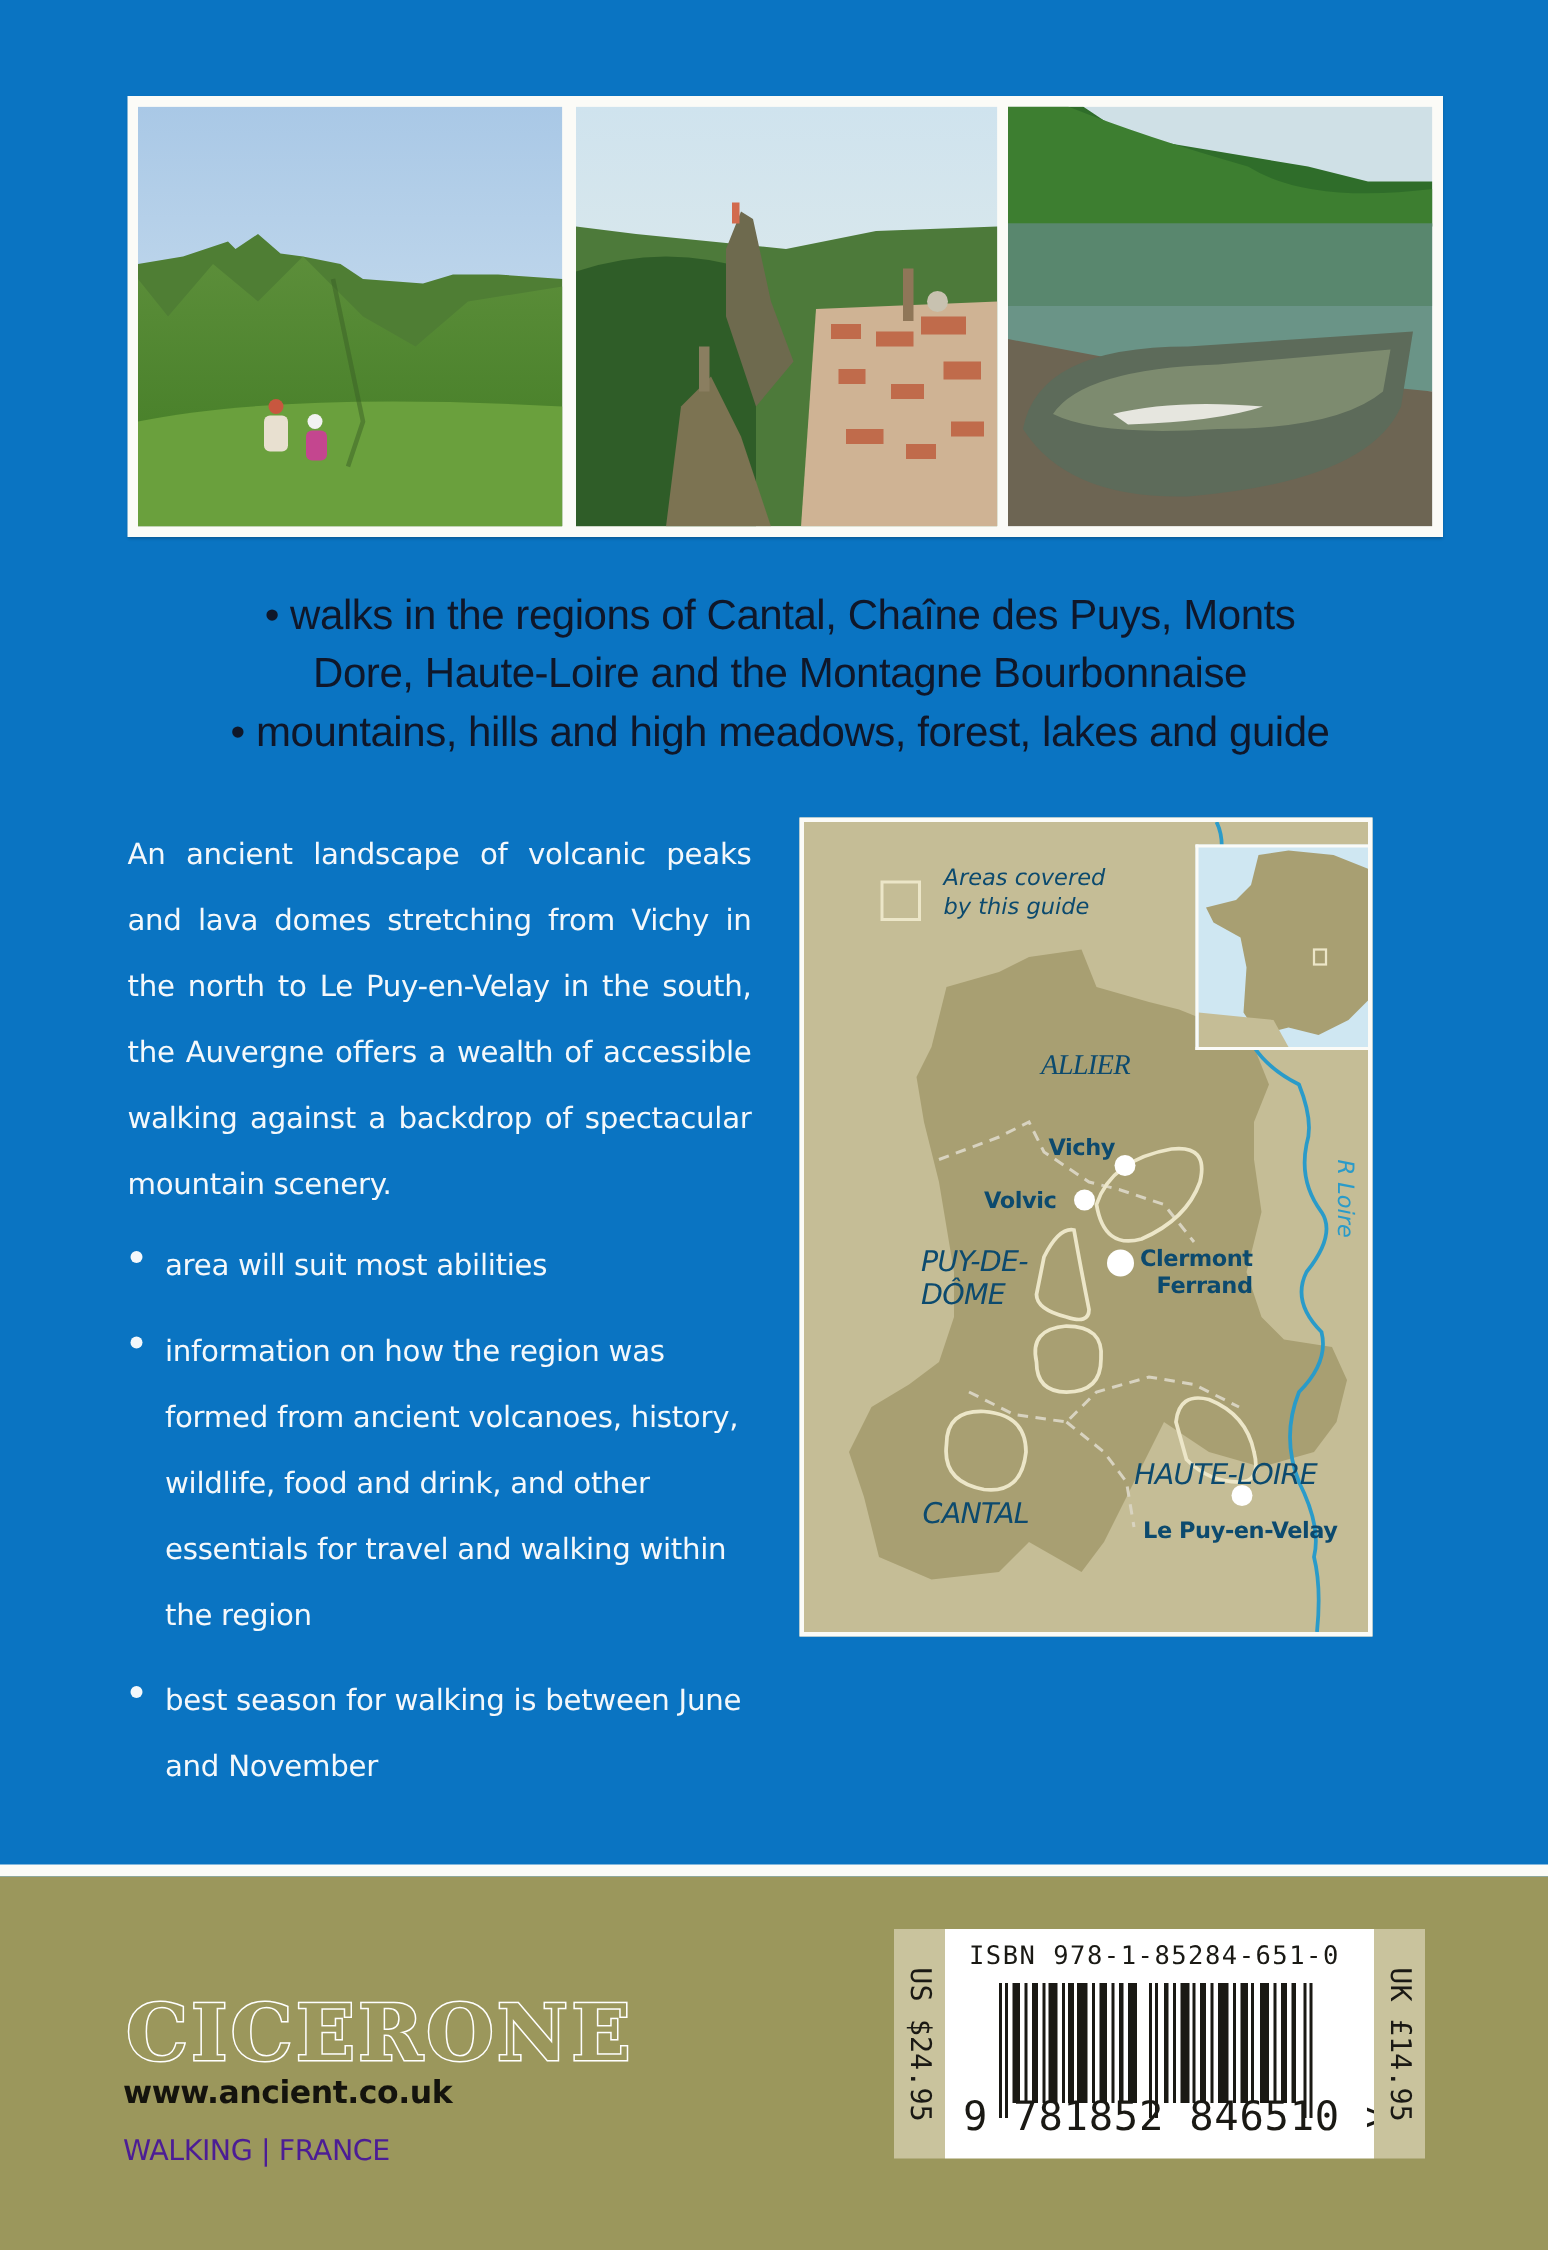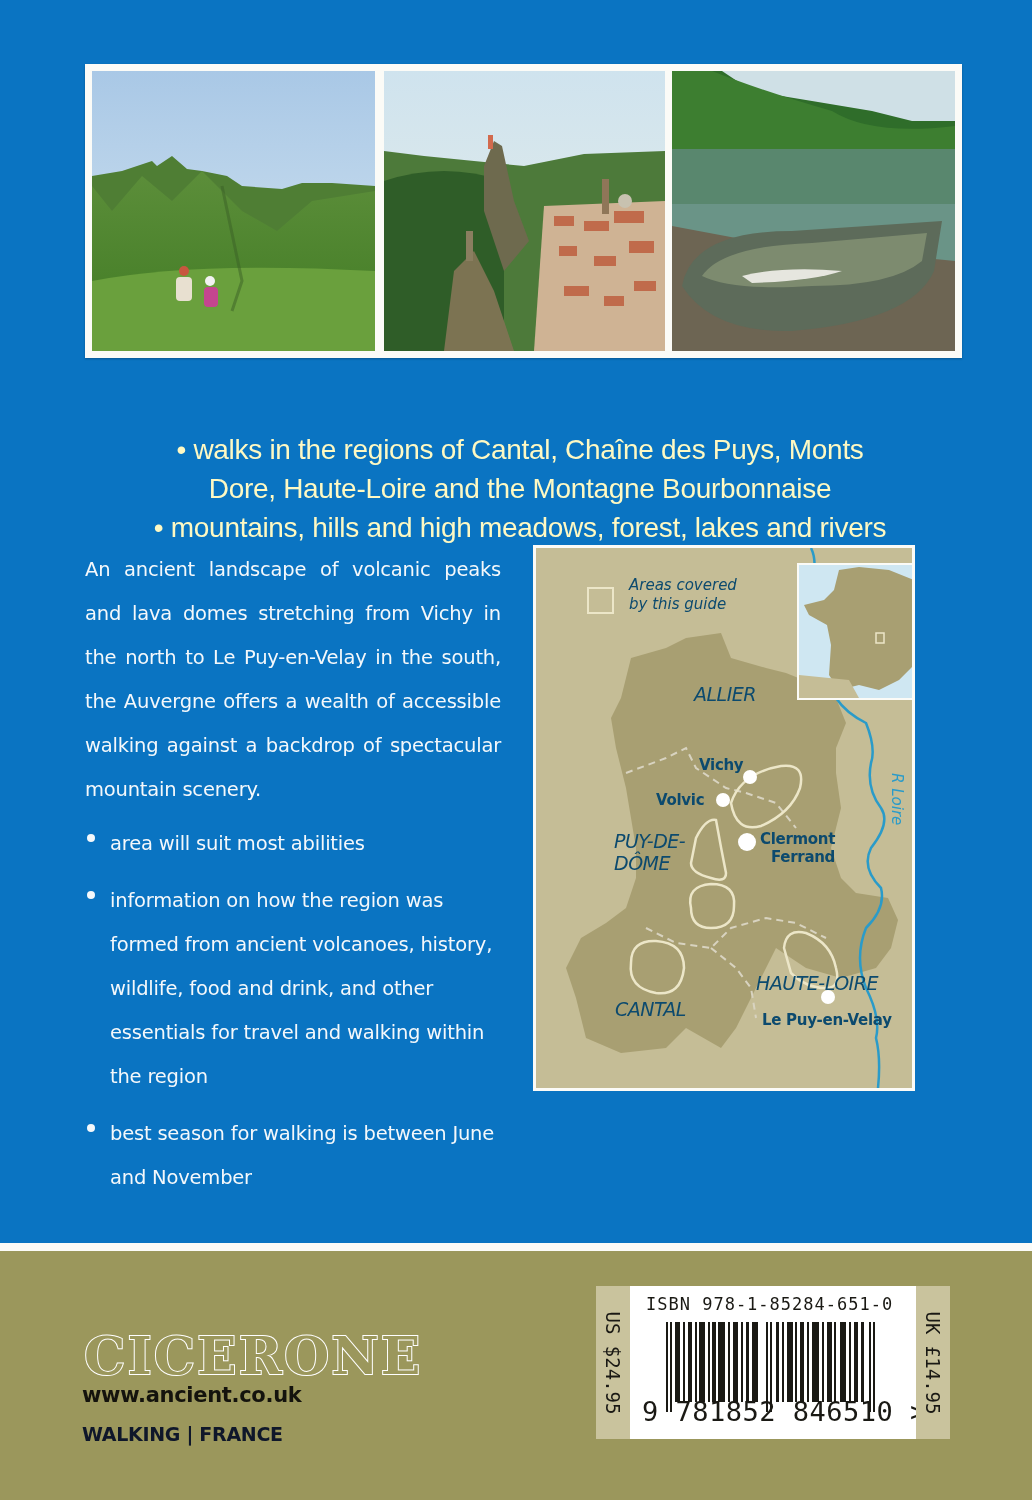--- a/index.html
+++ b/index.html
@@ -17,23 +17,23 @@
   }
   .photo { position: absolute; top: 7px; height: 280px; overflow: hidden; }
   .photo svg { display: block; width: 100%; height: 100%; }
   .photo-1 { left: 7px; width: 283px; }
   .photo-2 { left: 299px; width: 281px; }
   .photo-3 { left: 587px; width: 283px; }
 
   
   .headline {
     position: absolute; left: 60px; top: 390px; width: 920px;
-    color: #fef9c3; text-align: center;
+    color: #0f172a; text-align: center;
     font-family: "Liberation Sans Narrow", "Liberation Sans", sans-serif;
-    font-size: 28px; line-height: 39px; letter-spacing: -0.3px; margin-top: 40px;
+    font-size: 28px; line-height: 39px; letter-spacing: -0.3px;
   }
   .headline p { margin: 0; }
 
   
   .body-col {
     position: absolute; left: 85px; top: 548px; width: 416px;
     color: #f4f8fb; font-family: "DejaVu Sans", sans-serif;
     font-size: 19.5px; line-height: 44px; letter-spacing: -0.2px;
   }
   .body-col p { margin: 0; text-align: justify; }
@@ -72,21 +72,21 @@
     font-family: "DejaVu Serif", serif; font-weight: bold; font-size: 52px; letter-spacing: 2px;
     color: #9b975c; -webkit-text-stroke: 2px #ffffff; paint-order: stroke;
     text-shadow: 0 0 0 #fff;
   }
   .url {
     position: absolute; left: 82px; top: 132px;
     font-family: "DejaVu Sans", sans-serif; font-weight: bold; font-size: 21px; color: #14130d; letter-spacing: -0.3px;
   }
   .category {
     position: absolute; left: 82px; top: 172px;
-    font-family: "DejaVu Sans", sans-serif; font-size: 19px; color: #0f172a; letter-spacing: -0.3px; font-weight: bold;
+    font-family: "DejaVu Sans", sans-serif; font-size: 19px; color: #4c1d95; letter-spacing: -0.3px;
   }
 
   
   .barcode-block { position: absolute; left: 596px; top: 35px; width: 354px; height: 153px; }
   .price-tab {
     position: absolute; top: 0; width: 34px; height: 153px; background: #c9c39d;
     display: flex; align-items: center; justify-content: center;
   }
   .price-tab .txt {
     font-family: "DejaVu Sans Mono", monospace; font-size: 19px; color: #1a1914;
@@ -176,21 +176,21 @@
       <path d="M10 215 Q20 160 120 160 L270 150 L262 200 Q240 250 120 260 Q40 262 10 215 Z" fill="#5d6b5a"></path>
       <path d="M30 205 Q50 175 140 172 L255 162 L250 190 Q220 215 140 215 Q60 220 30 205 Z" fill="#7d8b6f"></path>
       <path d="M70 205 Q110 195 170 200 Q140 210 80 212 Z" fill="#e6e6df"></path>
     </svg>
   </div>
 </div>
 
 <div class="headline">
   <p>• walks in the regions of Cantal, Chaîne des Puys, Monts</p>
   <p>Dore, Haute-Loire and the Montagne Bourbonnaise</p>
-  <p>• mountains, hills and high meadows, forest, lakes and rivers</p>
+  <p>• mountains, hills and high meadows, forest, lakes and guide</p>
 </div>
 
 <div class="body-col">
   <p>An ancient landscape of volcanic peaks and lava domes stretching from Vichy in the north to Le Puy-en-Velay in the south, the Auvergne offers a wealth of accessible walking against a backdrop of spectacular mountain scenery.</p>
   <ul class="bullets">
     <li>area will suit most abilities</li>
     <li>information on how the region was formed from ancient volcanoes, history, wildlife, food and drink, and other essentials for travel and walking within the region</li>
     <li>best season for walking is between June and November</li>
   </ul>
 </div>
@@ -225,21 +225,21 @@
   </div>
 
   <div class="inset">
     <svg width="115" height="133" viewBox="0 0 115 133">
       <path d="M40 5 L60 2 L90 5 L115 15 L115 100 L100 115 L80 125 L60 120 L40 125 L30 110 L32 80 L28 60 L10 50 L5 40 L25 35 L35 25 Z" fill="#a89f72"></path>
       <path d="M0 110 L50 115 L60 133 L0 133 Z" fill="#c5bd96"></path>
       <rect x="77" y="68" width="8" height="10" fill="none" stroke="#ece6c8" stroke-width="1.5"></rect>
     </svg>
   </div>
 
-  <div class="label region" style="left:158px; top:135px;">ALLIER</div>
+  <div class="label region" style="left:158px; top:152px;font-family:Liberation Serif, serif;">ALLIER</div>
   <div class="label region" style="left:78px; top:282px; line-height:22px;">
     <div>PUY-DE-</div>
     <div>DÔME</div>
   </div>
   <div class="label region" style="left:79px; top:450px;">CANTAL</div>
   <div class="label region" style="left:220px; top:424px;">HAUTE-LOIRE</div>
 
   <div class="label town" style="left:163px; top:208px;">Vichy</div>
   <div class="label town" style="left:120px; top:243px;">Volvic</div>
   <div class="label town" style="left:224px; top:282px; line-height:18px;">

